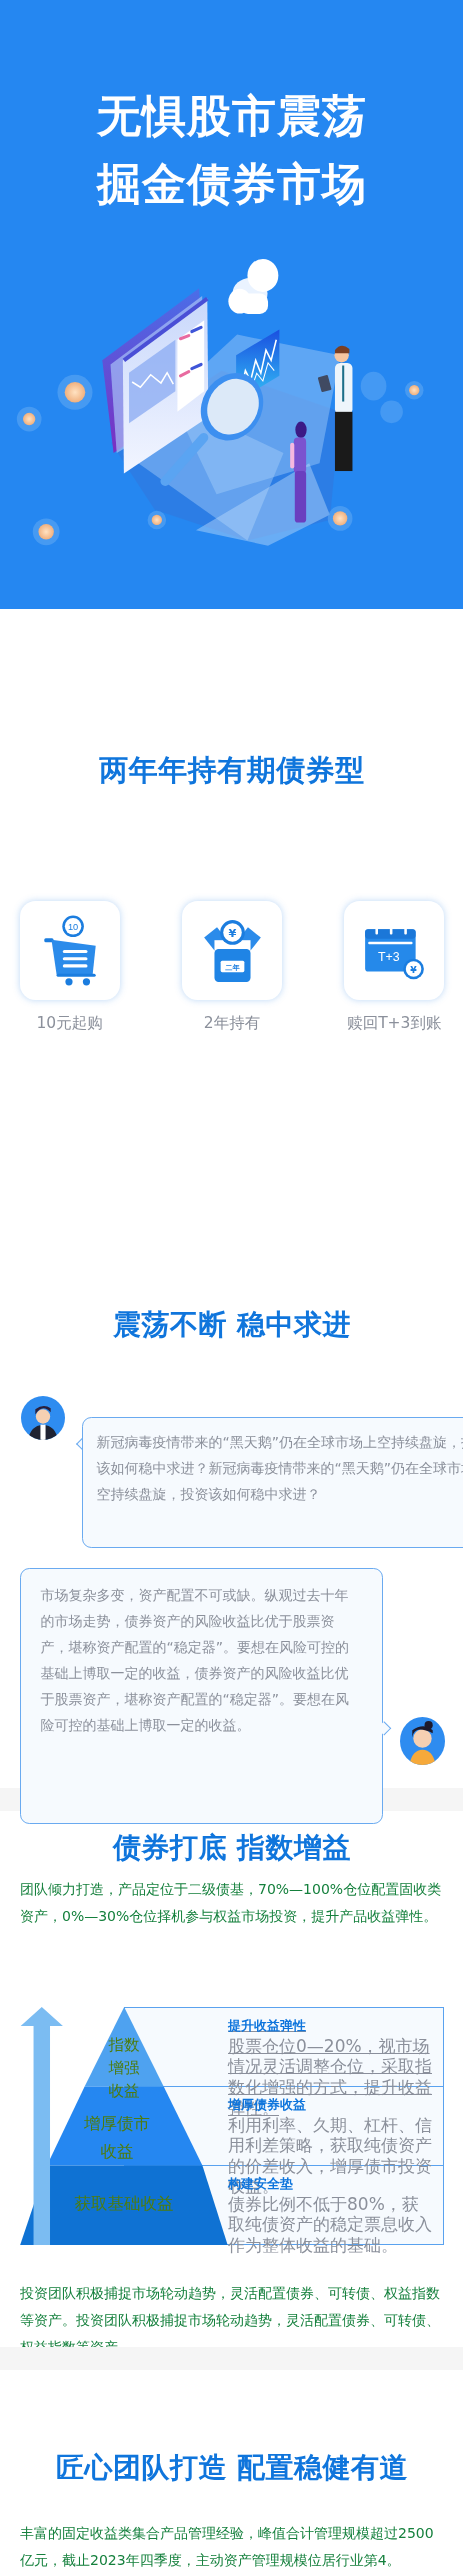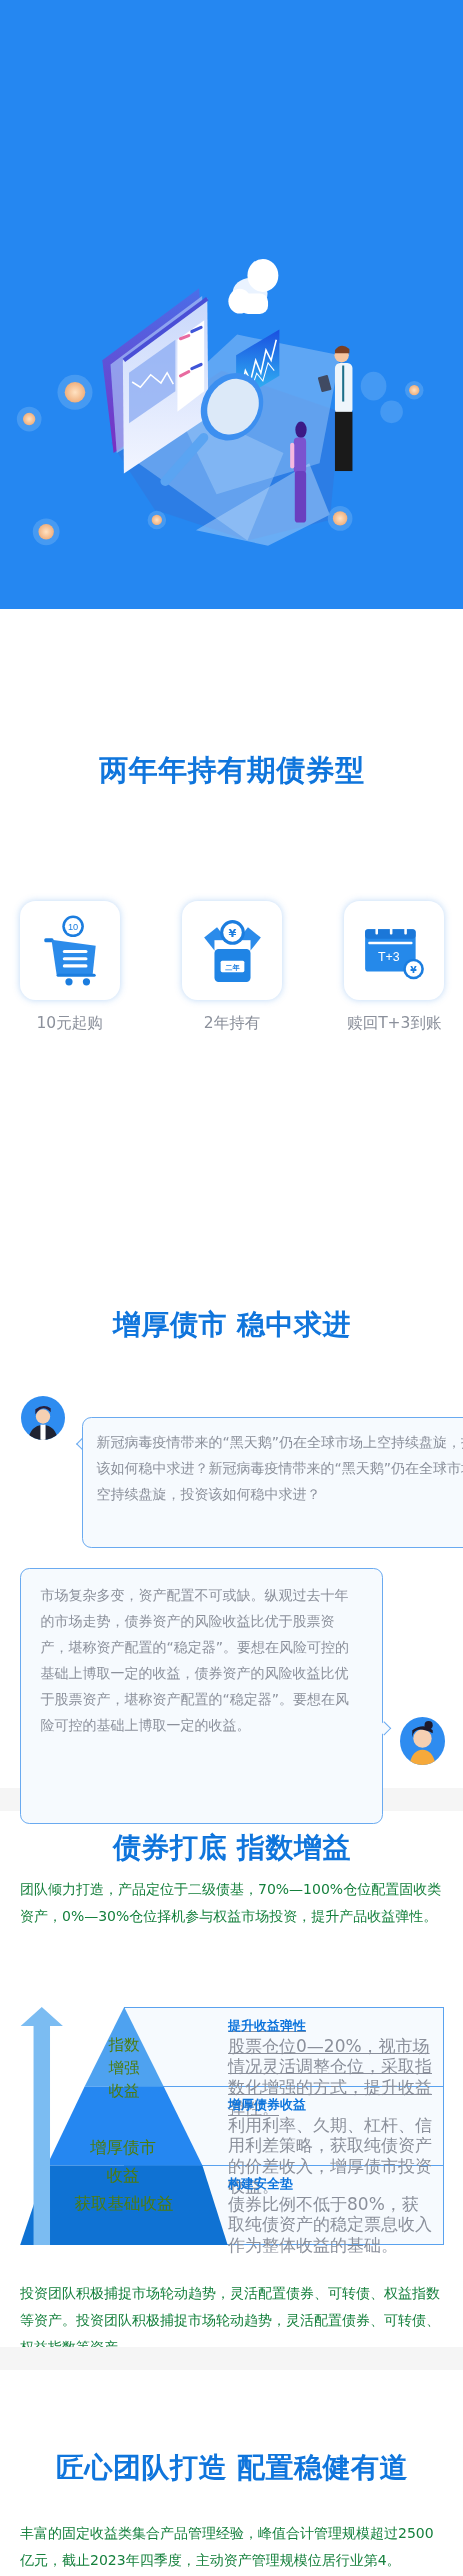--- a/index.html
+++ b/index.html
@@ -139,20 +139,24 @@
         <circle cx="89" cy="1033" r="26" fill="#5ea7f4" opacity="0.6"></circle>
           <circle cx="89" cy="1033" r="15" fill="url(#coin)"></circle>
         <circle cx="304" cy="1010" r="18" fill="#5ea7f4" opacity="0.6"></circle>
           <circle cx="304" cy="1010" r="10" fill="url(#coin)"></circle>
         <circle cx="660" cy="1007" r="24" fill="#5ea7f4" opacity="0.6"></circle>
           <circle cx="660" cy="1007" r="14" fill="url(#coin)"></circle>
         <ellipse cx="725" cy="750" rx="25" ry="28" fill="#7fbaf6" opacity="0.35"></ellipse>
         <ellipse cx="760" cy="800" rx="22" ry="22" fill="#7fbaf6" opacity="0.35"></ellipse>
       </g>
     </svg>
+    <div class="hero-title">
+      <div>无惧股市震荡</div>
+      <div>掘金债券市场</div>
+    </div>
   </section>
 
   <section class="product">
     <h1 class="section-title">
       <div>两年年持有期债券型</div>
     </h1>
     <div class="features">
       <div class="feature">
         <div class="feature-card">
           <svg width="62" height="72" viewBox="0 0 120 140">
@@ -201,21 +205,21 @@
               <circle cx="102" cy="95" r="15" fill="#ffffff"></circle>
             <text x="102" y="102" text-anchor="middle" font-size="18" font-weight="bold" font-family="DejaVu Sans, sans-serif" fill="#1b7ddf">¥</text>
           </svg>
         </div>
         <div class="feature-label">赎回T+3到账</div>
       </div>
     </div>
   </section>
 
   <section class="stable">
-    <h2 class="section-title">增厚债市 稳中求进</h2>
+    <h2 class="section-title">震荡不断 稳中求进</h2>
 
     <div class="avatar" style="left:20.6px; top:92px;">
       <svg width="44" height="44" viewBox="0 0 86 86">
         <circle cx="43" cy="40" r="14" fill="#f6d0b2"></circle>
         <path d="M28 36 q14 -22 30 -4 v-8 q-14 -10 -30 2z" fill="#2a1f3b"></path>
         <path d="M14 86 q4 -28 29 -30 q25 2 29 30z" fill="#1f2333"></path>
         <rect x="38" y="56" width="10" height="30" fill="#ffffff"></rect>
       </svg>
     </div>
     <div class="bubble-tail" style="left:78px; top:135px; transform: rotate(45deg);"></div>
@@ -255,21 +259,21 @@
         <g>
           <polygon points="81,0 122,37 97,37 97,462 65,462 65,37 40,37" fill="#7bbcf2"></polygon>
         </g>
       </svg>
 
       <div class="pyr-label" style="left:101px; top:27px; width:46px;">
         <div>指数</div>
         <div>增强</div>
         <div>收益</div>
       </div>
-      <div class="pyr-label" style="left:82px; top:103px; width:82px; font-size:16.5px; line-height:28px;margin-top:24px;">
+      <div class="pyr-label" style="left:76px; top:103px; width:82px; font-size:16.5px; line-height:28px;">
         <div>增厚债市</div>
         <div>收益</div>
       </div>
       <div class="pyr-label" style="left:62px; top:185px; width:124px; font-size:16.5px;">
         <div>获取基础收益</div>
       </div>
 
       <div class="pyr-text" style="top:10.3px;text-decoration:underline;">
         <div class="pyr-head">提升收益弹性</div>
         <div class="pyr-body">股票仓位0—20%，视市场情况灵活调整仓位，采取指数化增强的方式，提升收益弹性。</div>

